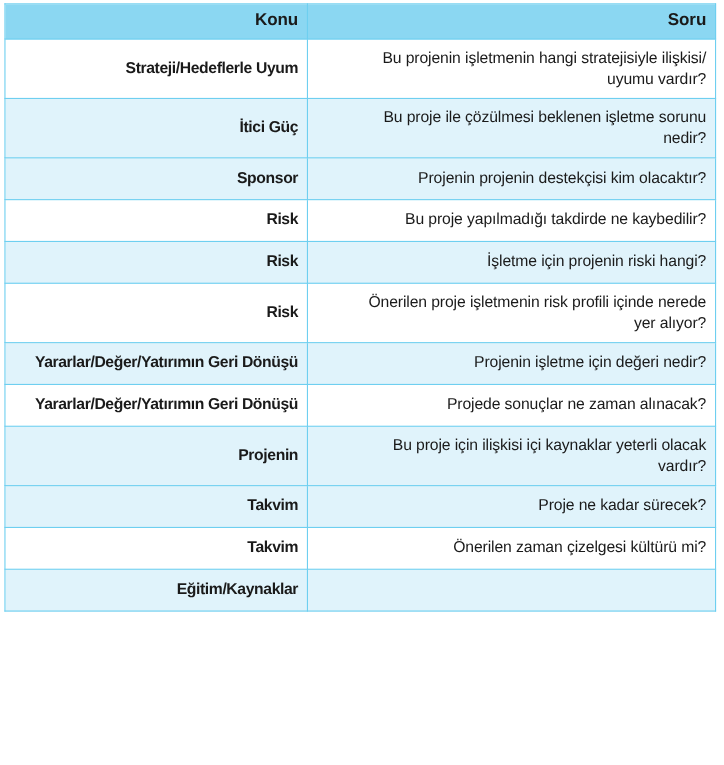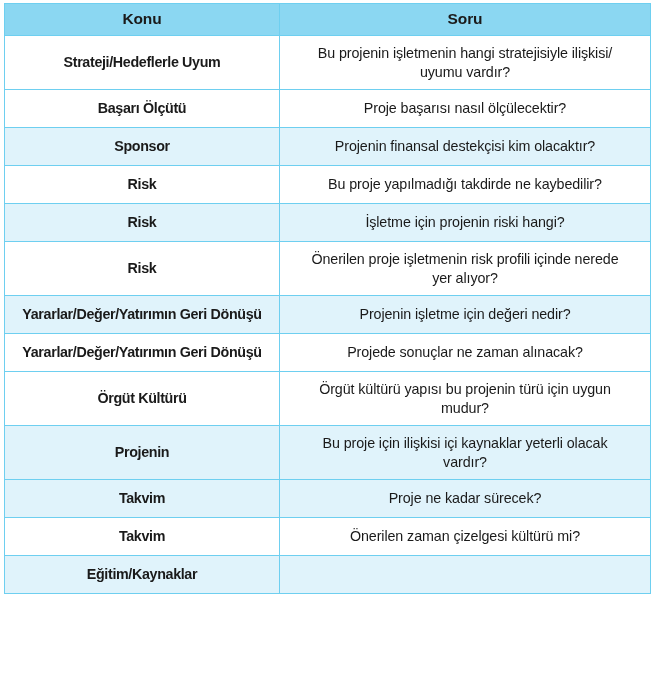--- a/index.html
+++ b/index.html
@@ -28,21 +28,21 @@
     border: 1px solid #6ECFF0;
   }
 
   table.data-table col.col-topic { width: 275px; }
   table.data-table col.col-question { width: 371px; }
 
   table.data-table th,
   table.data-table td {
     border: 1px solid #6ECFF0;
     vertical-align: middle;
-    text-align: center;
+    text-align: right;
     padding: 0 8px;
     color: #1a1a1a;
     line-height: 1.30;
   }
 
   
   thead th {
     background: #8BD7F2;
     height: 31px;
     font-size: 15.5px;
@@ -91,30 +91,31 @@
       </tr>
     </thead>
     <tbody id="table-body">
         <tr class="h2 shade-white">
           <td class="topic">Strateji/Hedeflerle Uyum</td>
           <td class="question">
             <span class="qline">Bu projenin işletmenin hangi stratejisiyle ilişkisi/</span>
             <span class="qline">uyumu vardır?</span>
           </td>
         </tr>
-        <tr class="h1 shade-white">
-          <td class="topic">Başarı Ölçütü</td>
+        <tr class="h2 shade-blue">
+          <td class="topic">İtici Güç</td>
           <td class="question">
-            <span class="qline">Proje başarısı nasıl ölçülecektir?</span>
+            <span class="qline">Bu proje ile çözülmesi beklenen işletme sorunu</span>
+            <span class="qline">nedir?</span>
           </td>
         </tr>
         <tr class="h1 shade-blue">
           <td class="topic">Sponsor</td>
           <td class="question">
-            <span class="qline">Projenin finansal destekçisi kim olacaktır?</span>
+            <span class="qline">Projenin projenin destekçisi kim olacaktır?</span>
           </td>
         </tr>
         <tr class="h1 shade-white">
           <td class="topic">Risk</td>
           <td class="question">
             <span class="qline">Bu proje yapılmadığı takdirde ne kaybedilir?</span>
           </td>
         </tr>
         <tr class="h1 shade-blue">
           <td class="topic">Risk</td>
@@ -134,27 +135,20 @@
           <td class="question">
             <span class="qline">Projenin işletme için değeri nedir?</span>
           </td>
         </tr>
         <tr class="h1 shade-white">
           <td class="topic">Yararlar/Değer/Yatırımın Geri Dönüşü</td>
           <td class="question">
             <span class="qline">Projede sonuçlar ne zaman alınacak?</span>
           </td>
         </tr>
-        <tr class="h2 shade-white">
-          <td class="topic">Örgüt Kültürü</td>
-          <td class="question">
-            <span class="qline">Örgüt kültürü yapısı bu projenin türü için uygun</span>
-            <span class="qline">mudur?</span>
-          </td>
-        </tr>
         <tr class="h2 shade-blue">
           <td class="topic">Projenin</td>
           <td class="question">
             <span class="qline">Bu proje için ilişkisi içi kaynaklar yeterli olacak</span>
             <span class="qline">vardır?</span>
           </td>
         </tr>
         <tr class="h1 shade-blue">
           <td class="topic">Takvim</td>
           <td class="question">

